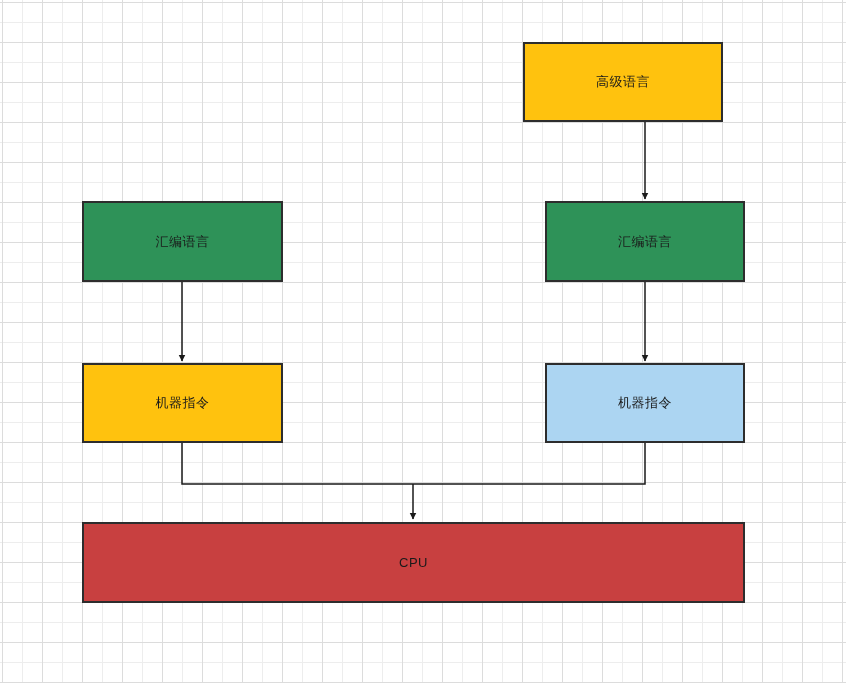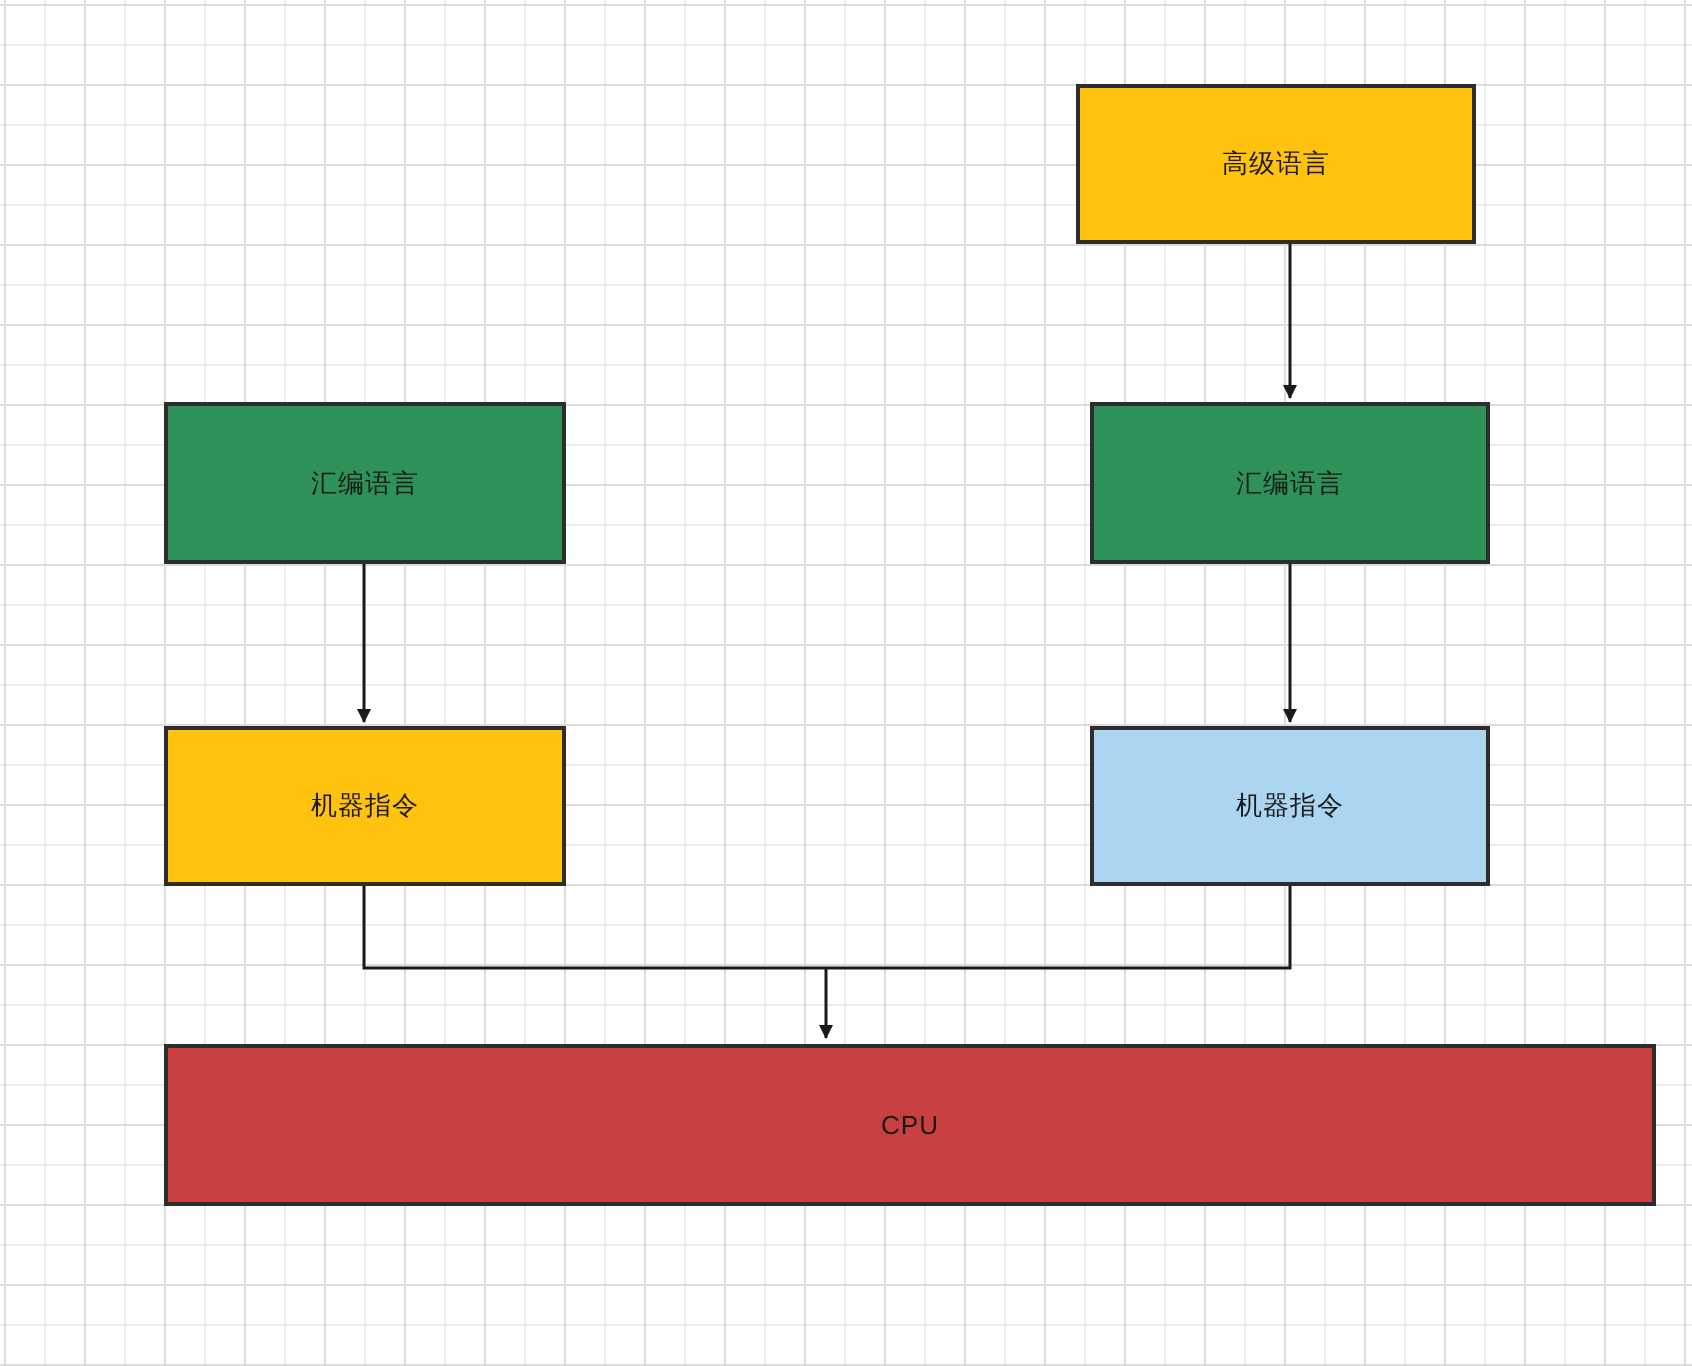--- a/index.html
+++ b/index.html
@@ -70,32 +70,32 @@
     <g id="edge-group">
         <polyline class="edge" points="645,122 645,199" stroke="#1a1a1a" marker-end="url(#arrowhead)"></polyline>
         <polyline class="edge" points="182,282 182,361" stroke="#1a1a1a" marker-end="url(#arrowhead)"></polyline>
         <polyline class="edge" points="645,282 645,361" stroke="#1a1a1a" marker-end="url(#arrowhead)"></polyline>
         <polyline class="edge" points="182,443 182,484 413,484" stroke="#1a1a1a"></polyline>
         <polyline class="edge" points="645,443 645,484 413,484" stroke="#1a1a1a"></polyline>
         <polyline class="edge" points="413,484 413,519" stroke="#1a1a1a" marker-end="url(#arrowhead)"></polyline>
       </g>
   </svg>
   <div id="node-layer">
-      <div class="node" style="left: 538px; top: 42px; width: 200px; height: 80px; background: rgb(255, 194, 14); border-color: rgb(45, 45, 45); text-align: center;">
+      <div class="node" style="left: 523px; top: 42px; width: 200px; height: 80px; background: rgb(255, 194, 14); border-color: rgb(45, 45, 45); text-align: center;">
         <span style="color: rgb(26, 26, 26);">高级语言</span>
       </div>
       <div class="node" style="left: 82px; top: 201px; width: 201px; height: 81px; background: rgb(46, 146, 88); border-color: rgb(45, 45, 45);">
         <span style="color: rgb(26, 26, 26);">汇编语言</span>
       </div>
       <div class="node" style="left: 545px; top: 201px; width: 200px; height: 81px; background: rgb(46, 146, 88); border-color: rgb(45, 45, 45);">
         <span style="color: rgb(26, 26, 26);">汇编语言</span>
       </div>
       <div class="node" style="left: 82px; top: 363px; width: 201px; height: 80px; background: rgb(255, 194, 14); border-color: rgb(45, 45, 45);">
         <span style="color: rgb(26, 26, 26);">机器指令</span>
       </div>
       <div class="node" style="left: 545px; top: 363px; width: 200px; height: 80px; background: rgb(172, 213, 242); border-color: rgb(45, 45, 45);">
         <span style="color: rgb(26, 26, 26);">机器指令</span>
       </div>
-      <div class="node" style="left: 82px; top: 522px; width: 746px; height: 81px; background: rgb(200, 64, 64); border-color: rgb(45, 45, 45);">
+      <div class="node" style="left: 82px; top: 522px; width: 663px; height: 81px; background: rgb(200, 64, 64); border-color: rgb(45, 45, 45);">
         <span style="color: rgb(26, 26, 26);">CPU</span>
       </div>
     </div>
 </div>
 
 </body></html>

